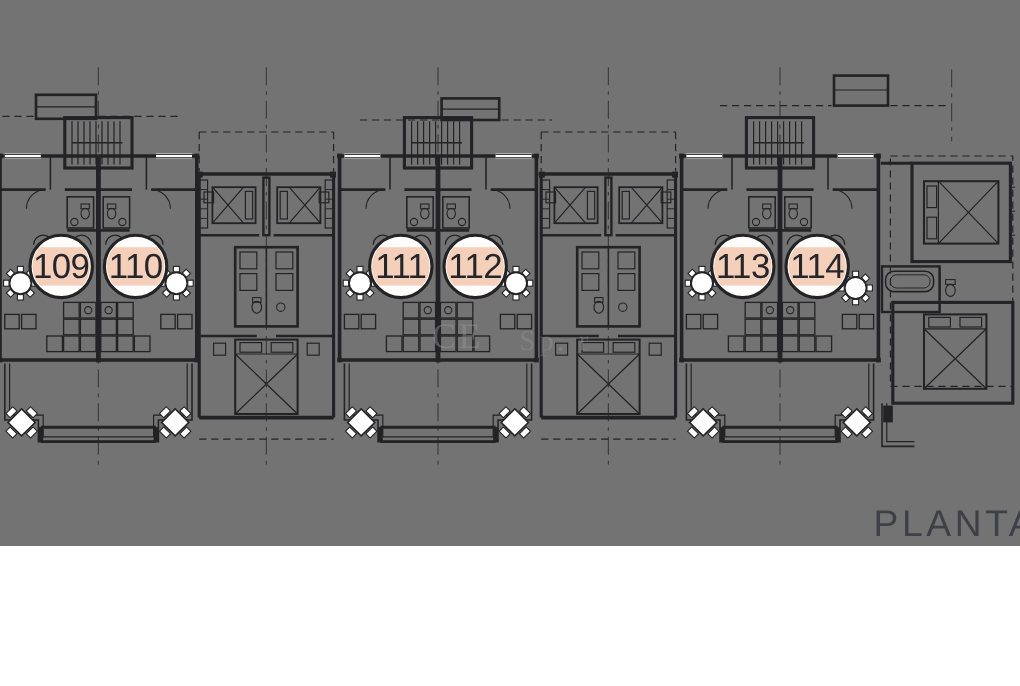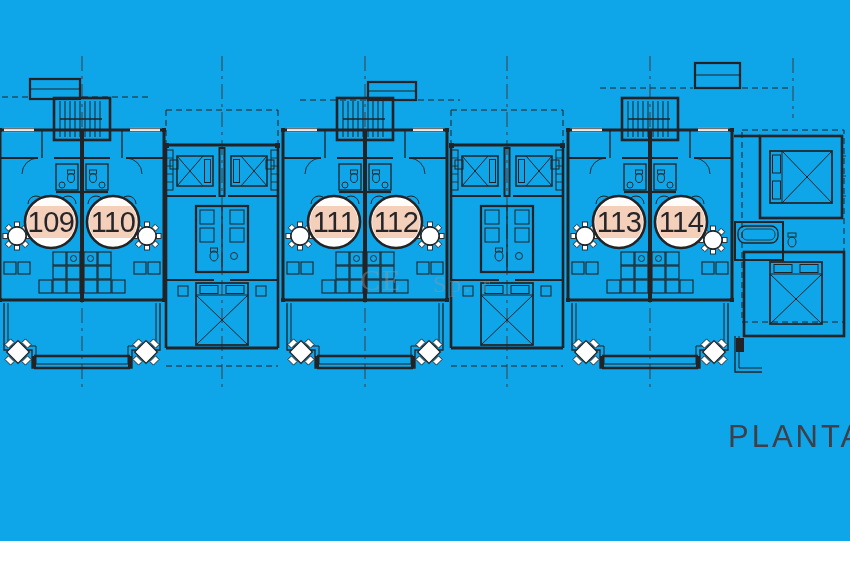--- a/index.html
+++ b/index.html
@@ -1,16 +1,16 @@
 <!DOCTYPE html>
 <html style="--line: #232325; --highlight: #f3cbb4; --watermark: #9a9a9a; --title: #3f3f47;"><head>
 <meta charset="utf-8">
 <style>
   html,body{margin:0;padding:0;background:#ffffff;}
-  .canvas{position:relative;width:850px;height:541px;background:#0ea5e9;overflow:hidden;
+  .canvas{position:relative;width:850px;height:455px;background:#737373;overflow:hidden;
           font-family:"Liberation Sans",sans-serif;}
   svg{position:absolute;left:0;top:0;}
   
   svg *{fill:none;stroke:var(--line,#232325);stroke-linecap:butt;stroke-linejoin:miter;}
   .blk{fill:var(--line,#232325);stroke:none;}
   .wht{fill:#ffffff;}
   .w08{stroke-width:.8}.w09{stroke-width:.9}.w10{stroke-width:1}.w11{stroke-width:1.1}
   .w12{stroke-width:1.3}.w14{stroke-width:1.5}.w16{stroke-width:1.7}.w20{stroke-width:2}
   .w22{stroke-width:2.2}.w24{stroke-width:2.4}.w26{stroke-width:2.6}.w30{stroke-width:3}
   .wKO{stroke:#ffffff;stroke-width:4.2;}

